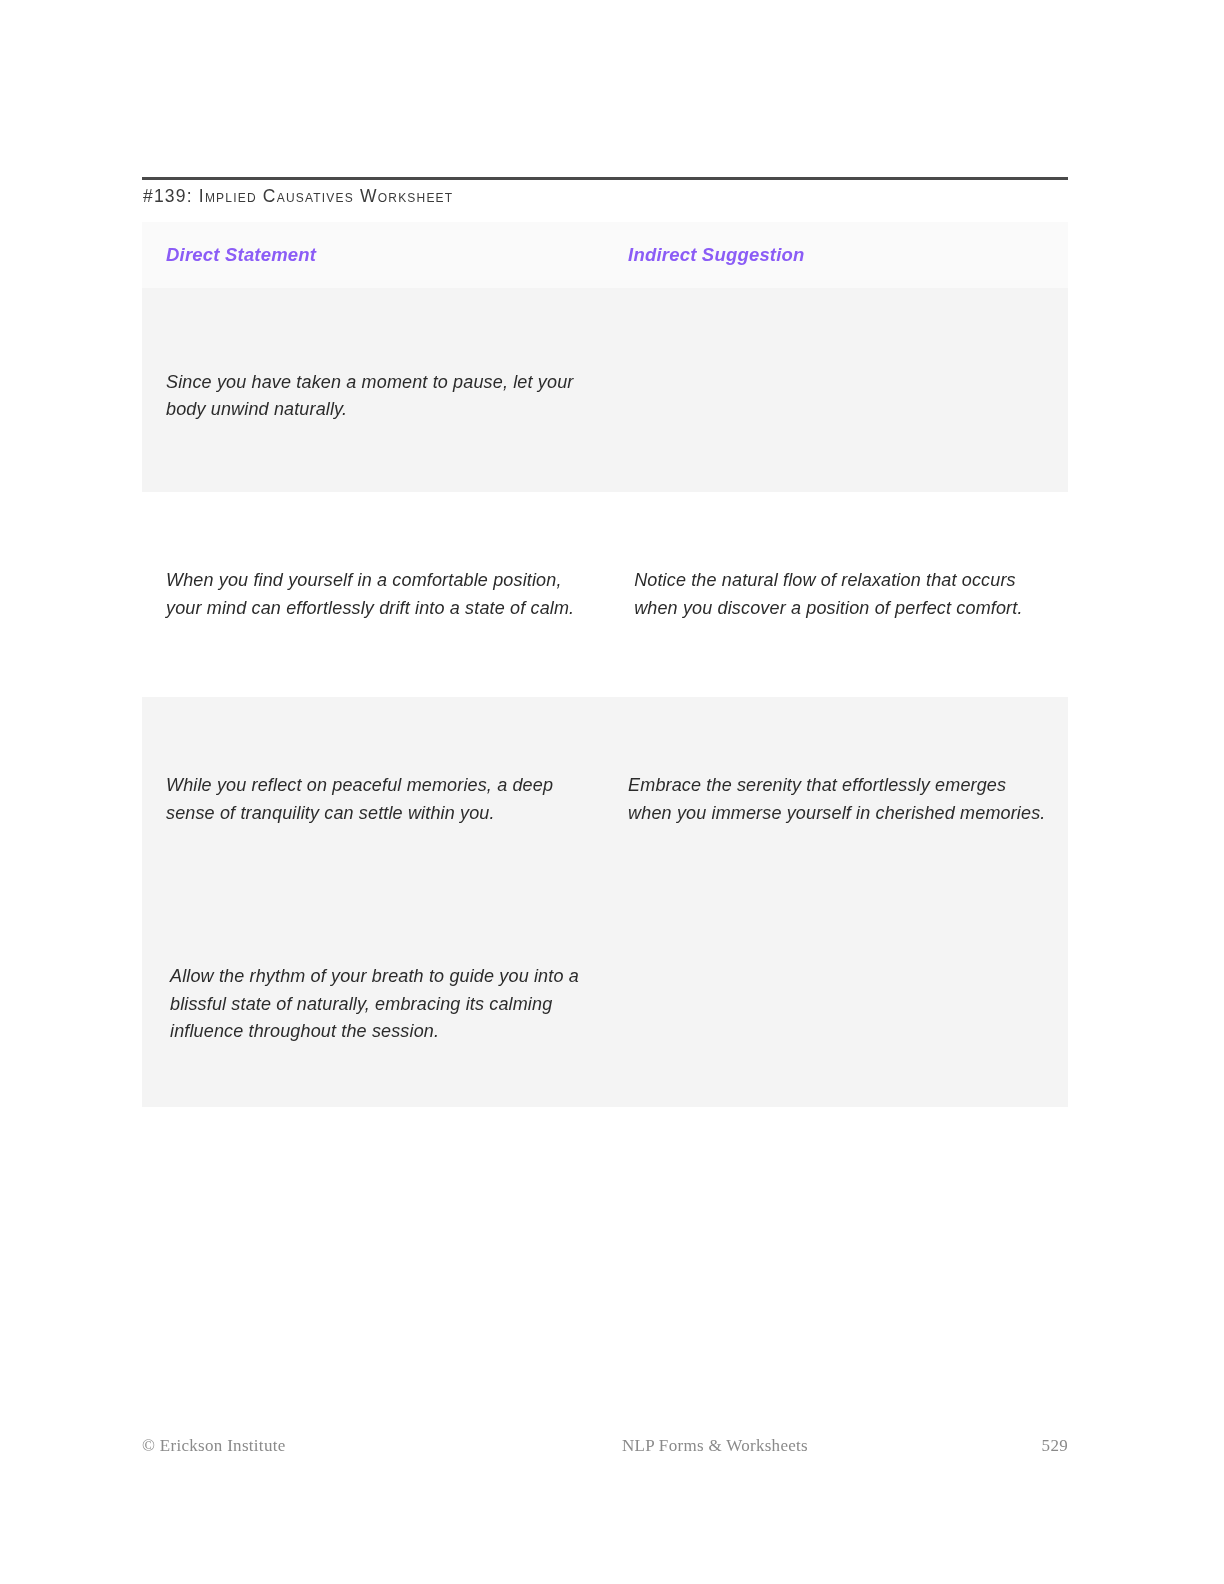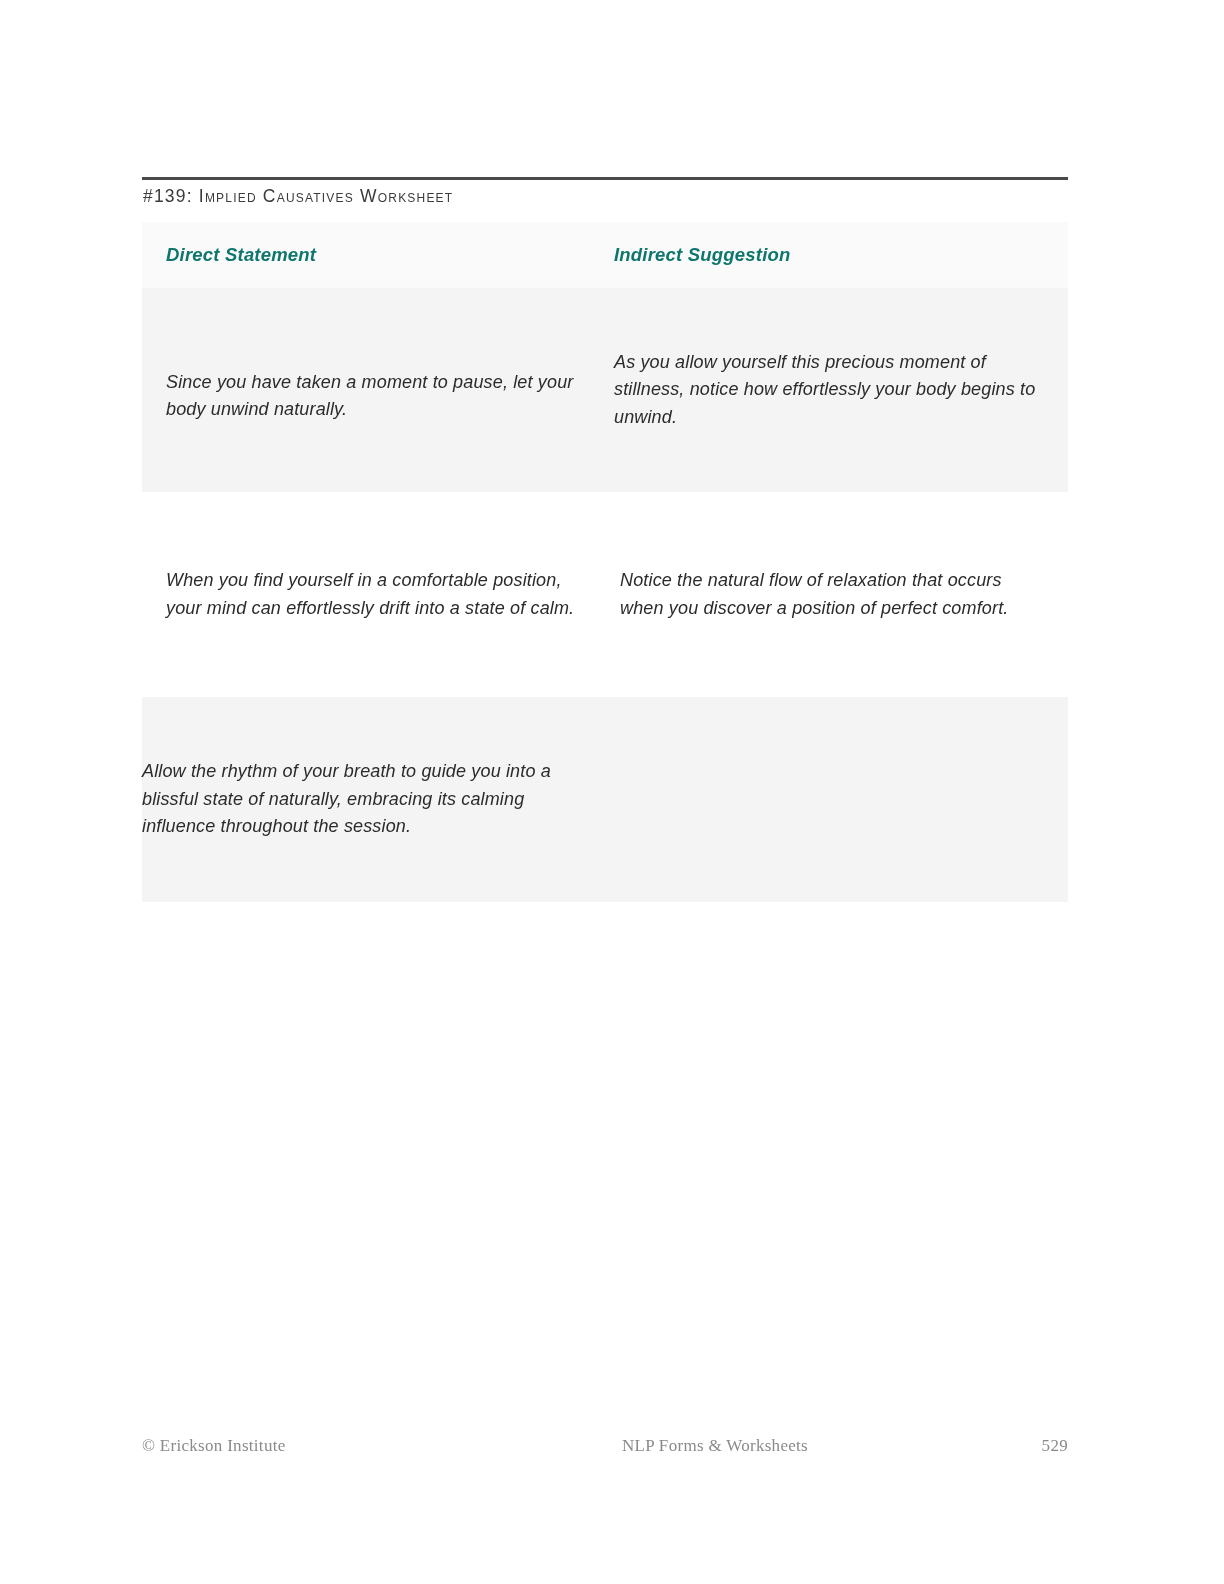--- a/index.html
+++ b/index.html
@@ -61,33 +61,33 @@
     box-sizing: border-box;
   }
   .row.shaded { background: #f4f4f4; }
   .row.plain  { background: #ffffff; }
 
   .cell {
     box-sizing: border-box;
     padding: 0 18px 0 24px;
   }
   .cell.col1 { width: 472px; }
-  .cell.col2 { width: 454px; padding-left: 0; }
+  .cell.col2 { width: 454px; padding-left: 0; margin-left: 28px; }
 
   
   .row.head {
     height: 66px;
     align-items: center;
     background: #fafafa;
   }
   .row.head .cell {
     font-size: 18.5px;
     font-weight: bold;
     font-style: italic;
-    color: #0f766e;
+    color: #8b5cf6;
     letter-spacing: 0.2px;
   }
 
   
   .row.body {
     align-items: center;
   }
   .row.body .cell {
     font-size: 18px;
     font-style: italic;
@@ -135,28 +135,31 @@
 
   <div class="table">
 
     <div class="row head">
       <div class="cell col1">Direct Statement</div>
       <div class="cell col2">Indirect Suggestion</div>
     </div>
 
     <div class="row body shaded r1">
       <div class="cell col1">Since you have taken a moment to pause, let your body unwind naturally.</div>
-      <div class="cell col2">As you allow yourself this precious moment of stillness, notice how effortlessly your body begins to unwind.</div>
     </div>
 
     <div class="row body plain r2">
       <div class="cell col1">When you find yourself in a comfortable position, your mind can effortlessly drift into a state of calm.</div>
       <div class="cell col2">Notice the natural flow of relaxation that occurs when you discover a position of perfect comfort.</div>
     </div>
 
+    <div class="row body shaded r3">
+      <div class="cell col1">While you reflect on peaceful memories, a deep sense of tranquility can settle within you.</div>
+      <div class="cell col2">Embrace the serenity that effortlessly emerges when you immerse yourself in cherished memories.</div>
+    </div>
 
 
     <div class="row body shaded r5">
       <div class="cell col2">Allow the rhythm of your breath to guide you into a blissful state of naturally, embracing its calming influence throughout the session.</div>
     </div>
 
   </div>
 
   <div class="footer">
     <div class="footer-left">© Erickson Institute</div>

